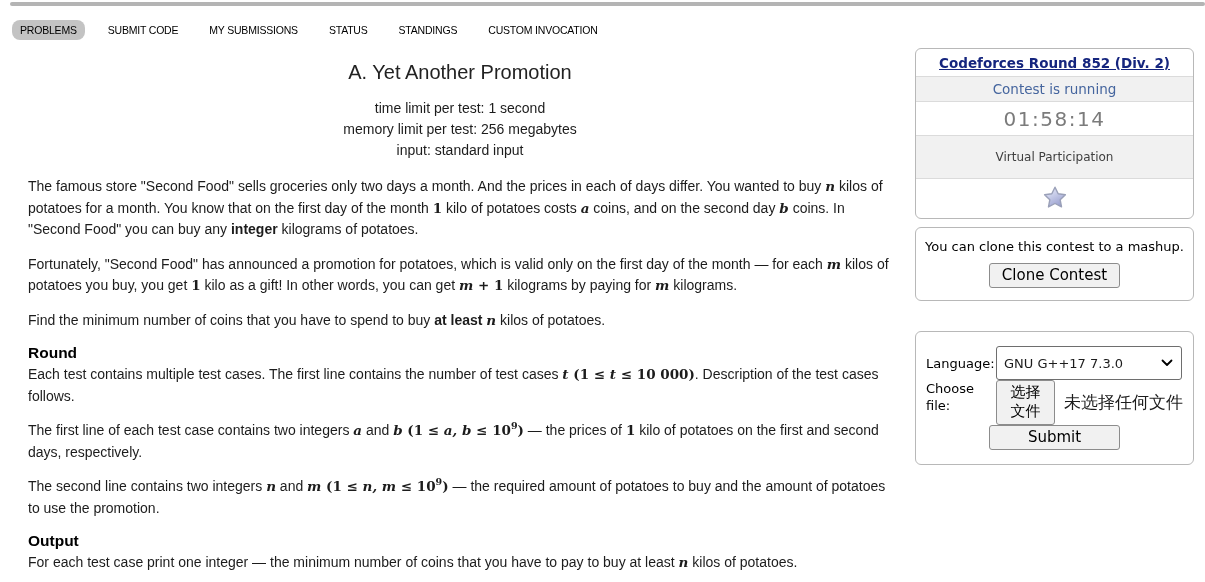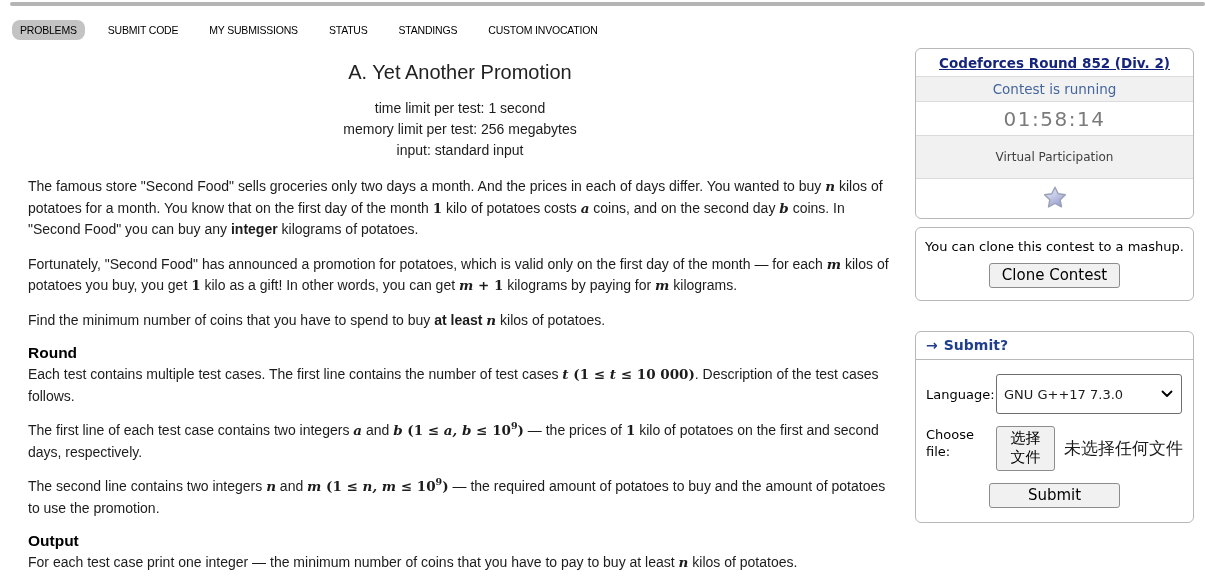--- a/index.html
+++ b/index.html
@@ -58,27 +58,27 @@
   .box-head .arrow { font-weight:bold; margin-right:6px; }
 
   .clone-body { padding:11px 8px 12px; text-align:center; }
   .clone-text { font-size:13px; color:#000; }
   .btn { display:inline-block; font-family:"DejaVu Sans", sans-serif; font-size:15px;
     color:#000; background:#f1f1f1; border:1px solid #8c8c8c; border-radius:3px;
     padding:2px 12px 3px; cursor:pointer; text-align:center; }
   .clone-btn { margin-top:9px; }
 
   .submit-body { padding:14px 10px 14px; }
-  .form-row { display:flex; align-items:center; margin-bottom:12px; }
+  .form-row { display:flex; align-items:center; }
   .form-row.top { align-items:flex-start; }
   .form-label { width:62px; min-width:62px; font-size:13px; color:#000; margin-right:8px;
     line-height:17px; }
   .select {
 
-    width:186px; height:40px; background:#fff; border:1px solid #6e6e6e; border-radius:3px;
+    width:186px; height:34px; background:#fff; border:1px solid #6e6e6e; border-radius:3px;
     display:flex; align-items:center; justify-content:space-between; padding:0 8px 0 7px;
     font-size:13px; cursor:pointer;
   }
   .file-wrap { display:flex; align-items:center; }
   .file-btn { padding:2px 8px 3px; }
   .file-status { font-size:17px; margin-left:9px; white-space:nowrap;font-family:Liberation Mono, monospace; }
   .submit-row { text-align:center; margin-bottom:0; display:block; }
   .submit-btn { padding:2px 38px 3px; }
 </style>
 </head>
@@ -145,23 +145,20 @@
   </div>
 
   <div class="box box-clone">
     <div class="clone-body">
       <div class="clone-text">You can clone this contest to a mashup.</div>
       <div class="btn clone-btn">Clone Contest</div>
     </div>
   </div>
 
   <div class="box box-submit">
-    <div class="box-head">
-      <span class="arrow">→</span><span>Submit?</span>
-    </div>
     <div class="submit-body">
       <div class="form-row">
         <div class="form-label">Language:</div>
         <div class="select">
           <span>GNU G++17 7.3.0</span>
           <span style="line-height:0;">
             <svg width="12" height="8" viewBox="0 0 12 8">
                 <path d="M1.5 1.5 L6 6 L10.5 1.5" fill="none" stroke="#000" stroke-width="1.8" stroke-linecap="round" stroke-linejoin="round"></path>
               </svg>
           </span>

